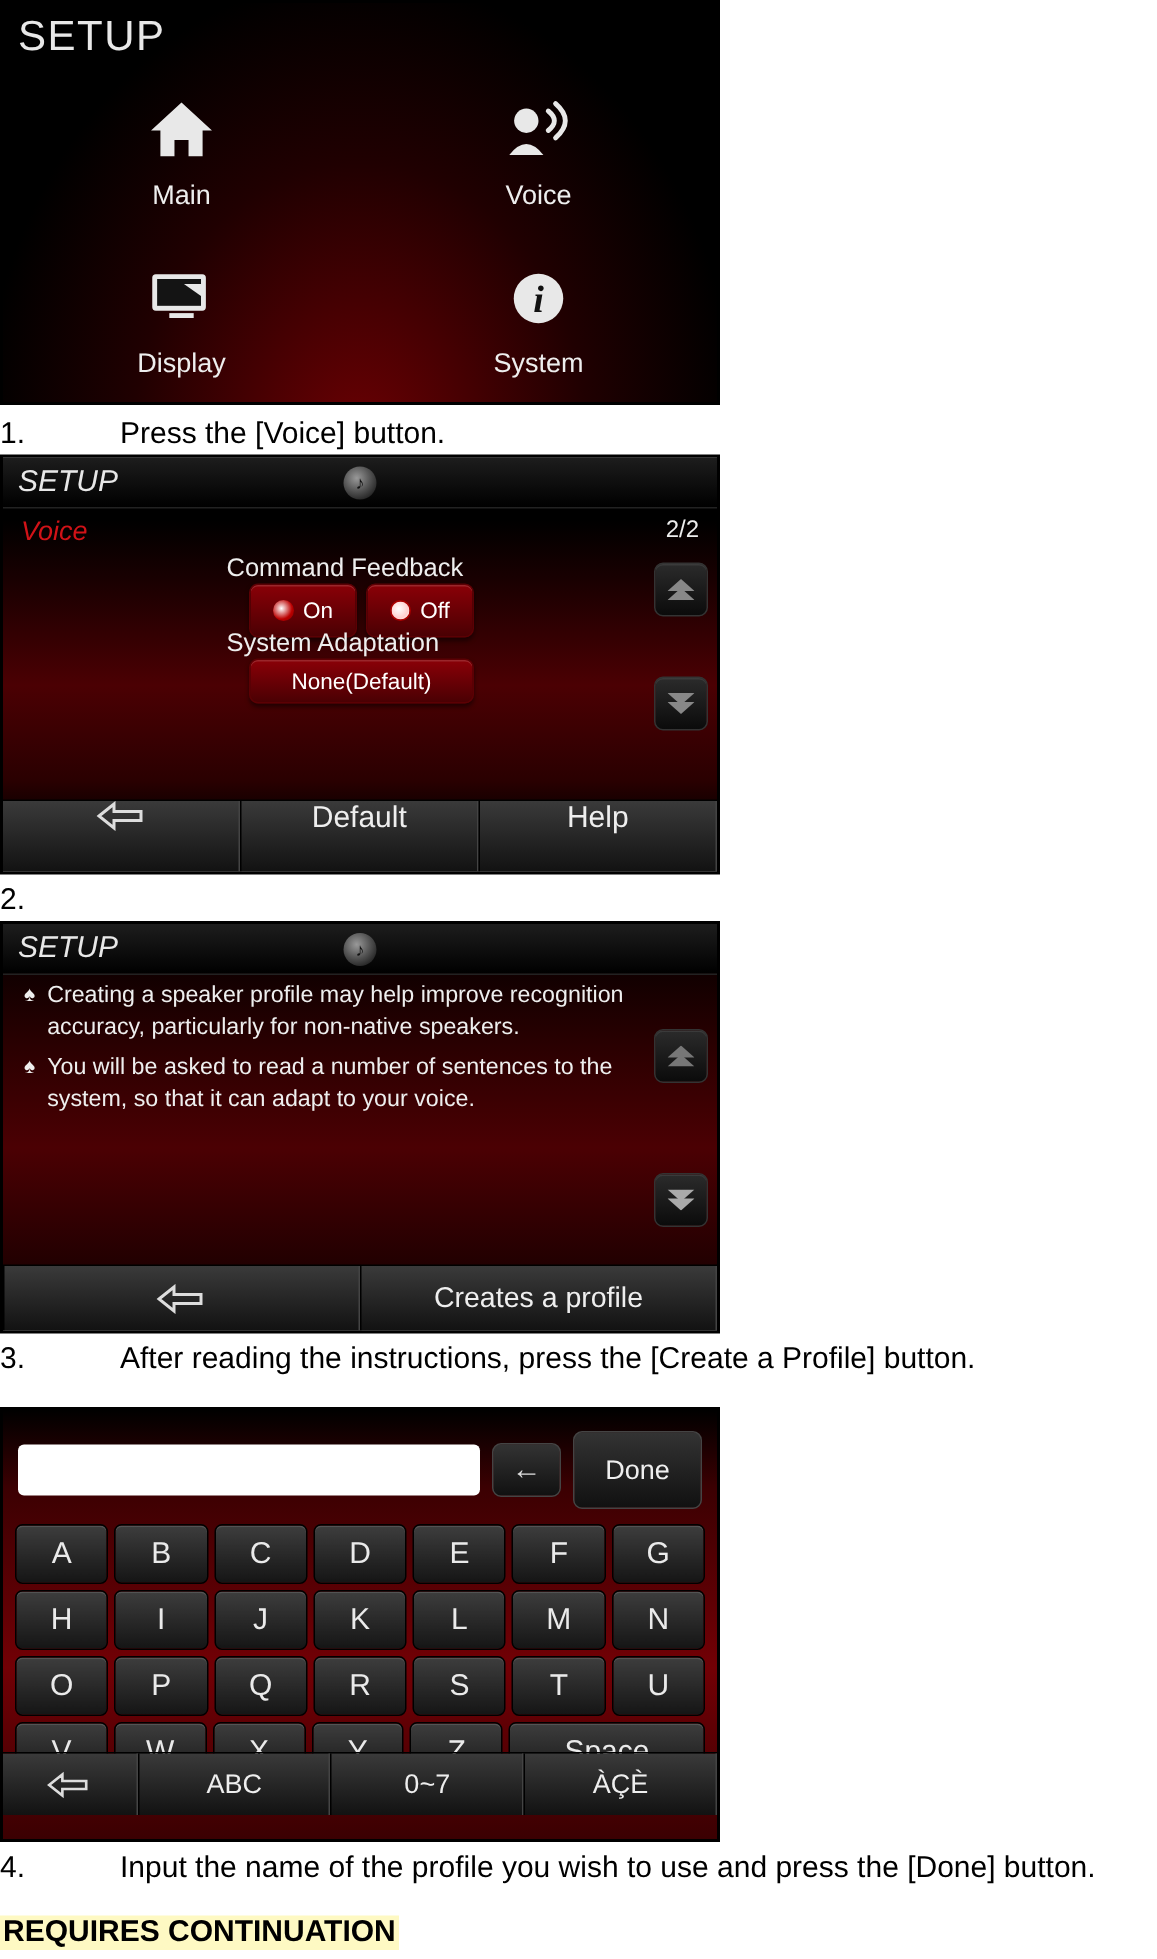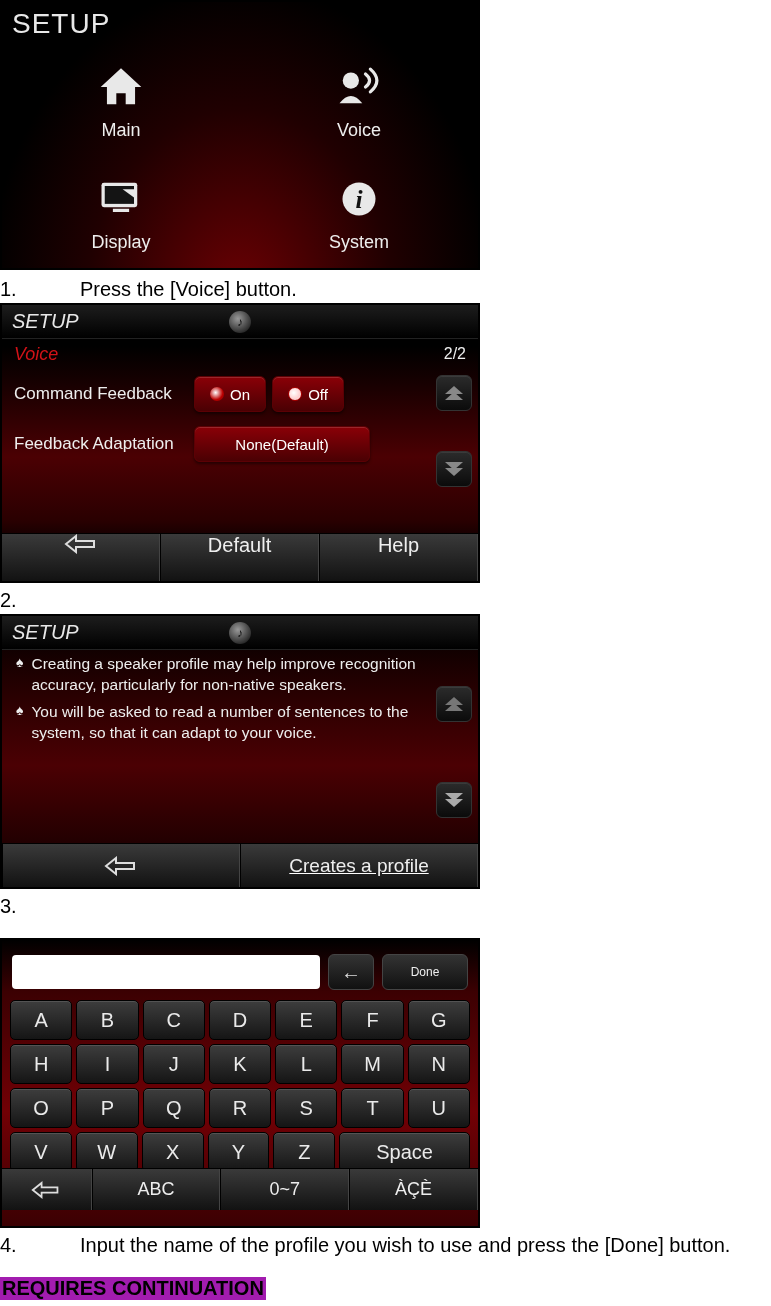--- a/index.html
+++ b/index.html
@@ -21,81 +21,81 @@
   
   .s2 { width: 480px; height: 280px;
         background: linear-gradient(to bottom, #000 0%, #000 15%, #1a0001 30%, #4b0003 55%, #2a0001 78%, #000 90%); }
   .s2-top { display:flex; align-items:center; height:34px; padding:0 10px; background:linear-gradient(#1d1d1d,#000); border-bottom:1px solid #222; }
   .s2-top .setup-txt { font-size:20px; font-style:italic; color:#e8e8e8; }
   .s2-top .music-ic { margin-left:auto; margin-right:auto; position:absolute; left:50%; top:6px; transform:translateX(-50%);
                       width:22px; height:22px; border-radius:50%; background:radial-gradient(circle at 40% 35%, #999 0%, #555 45%, #222 80%); display:flex; align-items:center; justify-content:center; font-size:12px; color:#111;}
   .s2-sub { display:flex; align-items:center; height:30px; padding:0 12px; }
   .s2-sub .voice-lbl { color:#d11217; font-size:18px; font-style:italic; }
   .s2-sub .pg { margin-left:auto; color:#eee; font-size:16px; }
-  .s2-row { display:flex; align-items:center; height:50px; padding:0 10px 0 12px; }
+  .s2-row { display:flex; align-items:center; height:50px; padding:0 10px 0 12px;flex-direction:column; }
   .s2-row .rlabel { color:#eee; font-size:17px; width:180px; }
   .seg { display:flex; gap:6px; }
   .segbtn { width:72px; height:36px; border-radius:6px; border:1px solid #5c0004;
             background:linear-gradient(#8a0007,#4a0003); display:flex; align-items:center; justify-content:center; gap:6px; color:#fff; font-size:15px; box-shadow: inset 0 1px 0 rgba(255,255,255,.15), 0 2px 3px rgba(0,0,0,.5);}
   .segbtn .dot { width:14px; height:14px; border-radius:50%; }
   .dot-on { background:radial-gradient(circle at 40% 40%, #fff, #b00 60%, #700 100%); }
   .dot-off { background:radial-gradient(circle at 40% 40%, #fff, #ffcfcf 60%, #fff 100%); border:1px solid #a00; }
-  .widebtn { width:176px; height:36px; border-radius:6px; border:1px solid #5c0004;
+  .widebtn { width:150px; height:36px; border-radius:6px; border:1px solid #5c0004;
              background:linear-gradient(#8a0007,#4a0003); display:flex; align-items:center; justify-content:center; color:#fff; font-size:15px; box-shadow: inset 0 1px 0 rgba(255,255,255,.15), 0 2px 3px rgba(0,0,0,.5);}
   .s2-scroll { position:absolute; right:6px; top:70px; width:36px; display:flex; flex-direction:column; gap:40px;}
   .arrowbtn { width:36px; height:36px; border-radius:6px; background:linear-gradient(#2b2b2b,#0b0b0b);
               border:1px solid #333; display:flex; align-items:center; justify-content:center; color:#888; font-size:14px;
               box-shadow: inset 0 1px 0 rgba(255,255,255,.08);}
   .s2-bottom { position:absolute; bottom:0; left:0; right:0; height:48px; display:flex;
                background:linear-gradient(#3a3a3a,#121212); border-top:1px solid #000;}
   .s2-bottom .bbtn { flex:1; display:flex; align-items:flex-start; justify-content:center; color:#eee; font-size:20px;
                      border-left:1px solid #000; border-right:1px solid #444;}
   .s2-bottom .bbtn:first-child{border-left:none;}
 
   
   .s3 { width:480px; height:275px;
         background: linear-gradient(to bottom, #000 0%, #2a0001 30%, #4b0003 55%, #200001 85%, #000 100%); }
   .s3 .s2-sub .voice-lbl { color:#d11217; }
   .s3-body { padding: 4px 44px 0 14px; color:#eee; font-size:15.5px; line-height:1.35; }
   .s3-body .bul { display:flex; gap:8px; margin-bottom:6px;}
   .s3-body .spade { font-size:14px; line-height:1.2; }
   .s3-scroll { position:absolute; right:6px; top:70px; width:36px; display:flex; flex-direction:column; gap:60px;}
   .s3-bottom { position:absolute; bottom:0; left:0; right:0; height:44px; display:flex;
-               background:linear-gradient(#3a3a3a,#121212); border-top:1px solid #000;text-decoration:underline;}
+               background:linear-gradient(#3a3a3a,#121212); border-top:1px solid #000;}
   .s3-bottom .bbtn { display:flex; align-items:center; justify-content:center; color:#eee; font-size:19px;
                      border-left:1px solid #000; border-right:1px solid #444;}
   .s3-bottom .bbtn.back3 { width:50%; }
   .s3-bottom .bbtn.create { width:50%; }
 
   
   .s4 { width:480px; height:290px;
         background: linear-gradient(to bottom, #000 0%, #3b0002 18%, #720005 60%, #3b0002 100%);}
   .s4-inputrow { display:flex; align-items:center; gap:8px; padding:14px 10px 10px 10px;}
   .s4-input { flex:1; height:34px; border-radius:4px; background:#fff;}
   .s4-backspace { width:46px; height:36px; border-radius:6px; background:linear-gradient(#333,#111);
                   border:1px solid #444; color:#ddd; display:flex; align-items:center; justify-content:center; font-size:20px;}
-  .s4-done { width:86px; height:36px; border-radius:6px; background:linear-gradient(#333,#111);
-             border:1px solid #444; color:#eee; display:flex; align-items:center; justify-content:center; font-size:12px;}
+  .s4-done { width:86px; height:52px; border-radius:6px; background:linear-gradient(#333,#111);
+             border:1px solid #444; color:#eee; display:flex; align-items:center; justify-content:center; font-size:18px;}
   .kbd { padding: 0 8px; display:flex; flex-direction:column; gap:4px;}
   .krow { display:flex; gap:4px;}
   .key { height:40px; border-radius:5px; background:linear-gradient(#3d3d3d,#151515);
          border:1px solid #000; box-shadow: inset 0 1px 0 rgba(255,255,255,.12);
          color:#eaeaea; display:flex; align-items:center; justify-content:center; font-size:20px;}
   .kw1 { flex:1; }
   .kspace { flex:2.15; }
   .s4-bottom { position:absolute; bottom:16px; left:0; right:0; height:42px; display:flex;
                background:linear-gradient(#3a3a3a,#121212); border-top:1px solid #000;}
   .s4-bottom .bbtn { flex:1; display:flex; align-items:center; justify-content:center; color:#eee; font-size:18px;
                      border-left:1px solid #000; border-right:1px solid #444;}
   .s4-bottom .bbtn:first-child{border-left:none; flex:0.7;}
 
   
   .step { display:flex; font-size:20px; margin: 6px 0 2px 0; }
   .step .num { width:80px; }
-  .continue { display:inline-block; background:#a21caf; color:#000; font-weight:bold; font-size:20px; padding:0 2px; margin-top:18px;}
+  .continue { display:inline-block; background:#fef9c3; color:#000; font-weight:bold; font-size:20px; padding:0 2px; margin-top:18px;}
 
   
   svg { display:block; }
 </style>
 </head>
 <body>
 
 
 
 
@@ -167,21 +167,21 @@
         <span class="dot dot-on"></span>
         <span>On</span>
       </div>
       <div class="segbtn">
         <span class="dot dot-off"></span>
         <span>Off</span>
       </div>
     </div>
   </div>
   <div class="s2-row">
-    <span class="rlabel">Feedback Adaptation</span>
+    <span class="rlabel">System Adaptation</span>
     <div class="widebtn">
       <span>None(Default)</span>
     </div>
   </div>
   <div class="s2-scroll">
     <div class="arrowbtn">
       <svg width="18" height="14" viewBox="0 0 18 14">
           <polygon points="9,0 18,8 0,8" fill="#888"></polygon>
           <polygon points="9,6 18,14 0,14" fill="#888"></polygon>
         </svg>
@@ -251,20 +251,21 @@
     </div>
     <div class="bbtn create">
       <span>Creates a profile</span>
     </div>
   </div>
 </div>
 
 
 <div class="step">
   <span class="num">3.</span>
+  <span>After reading the instructions, press the [Create a Profile] button.</span>
 </div>
 
 <div style="height:18px"></div>
 
 
 <div class="shot s4">
   <div class="s4-inputrow">
     <div class="s4-input"></div>
     <div class="s4-backspace">
       <span>←</span>

